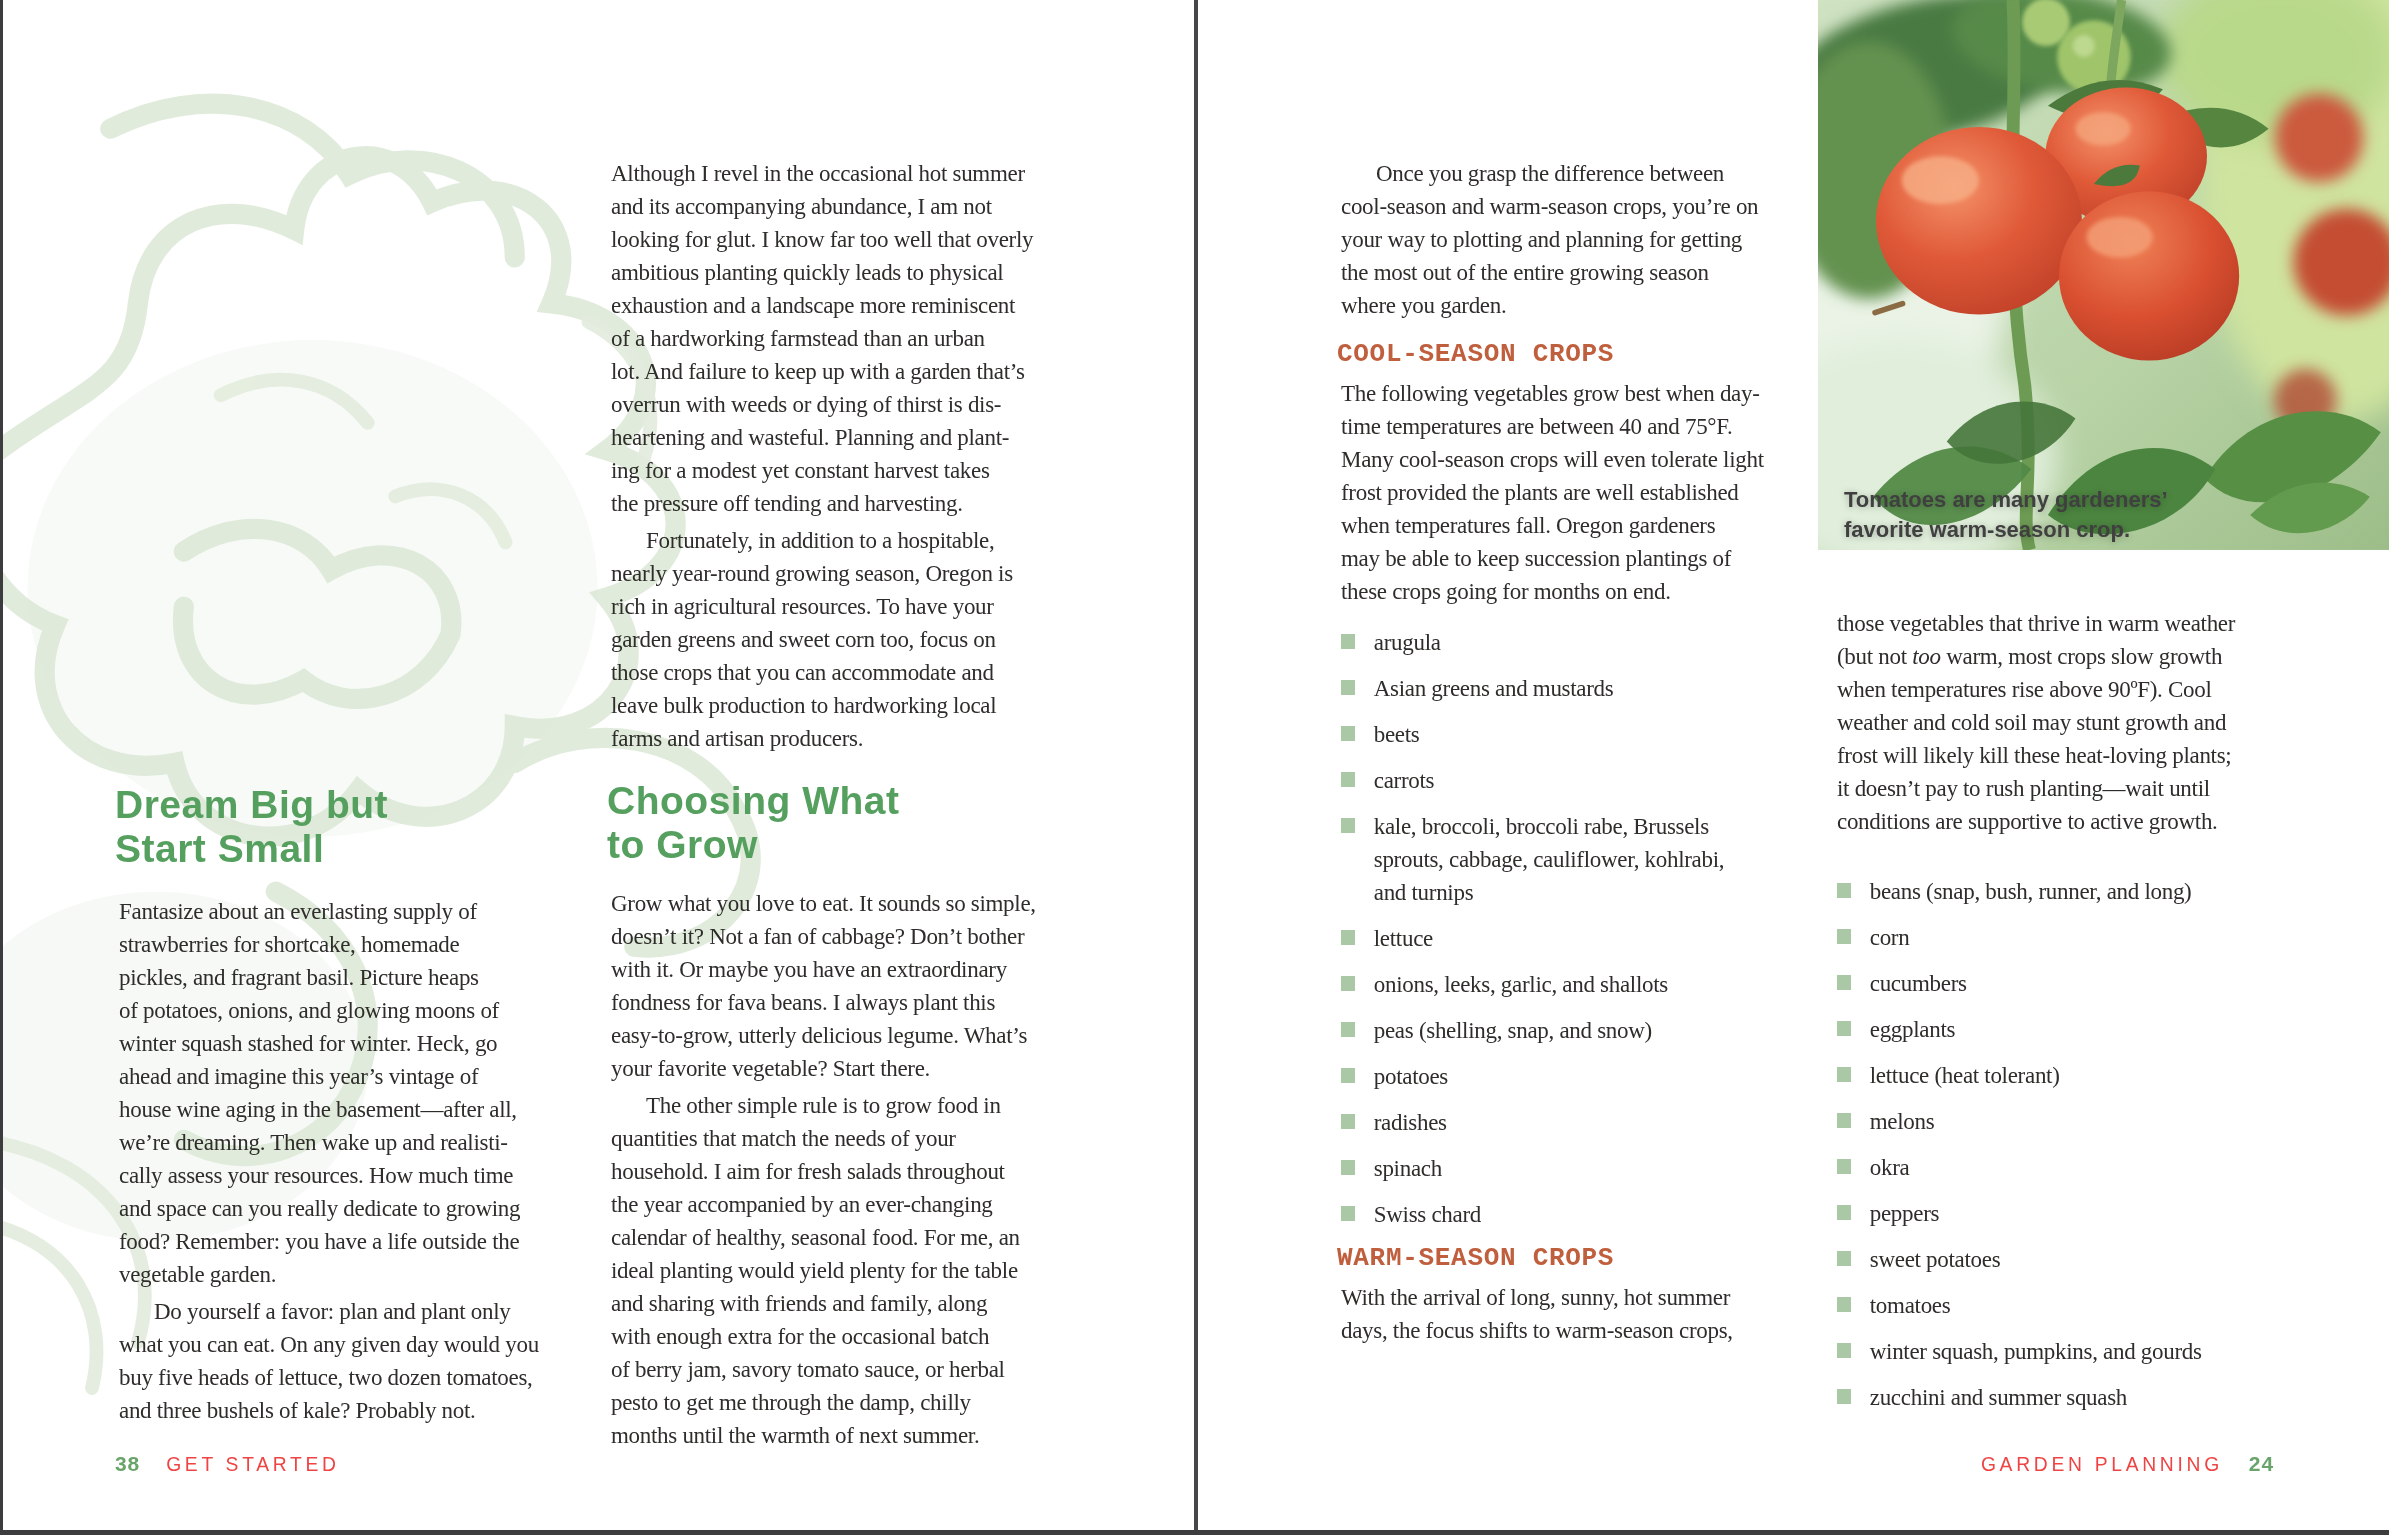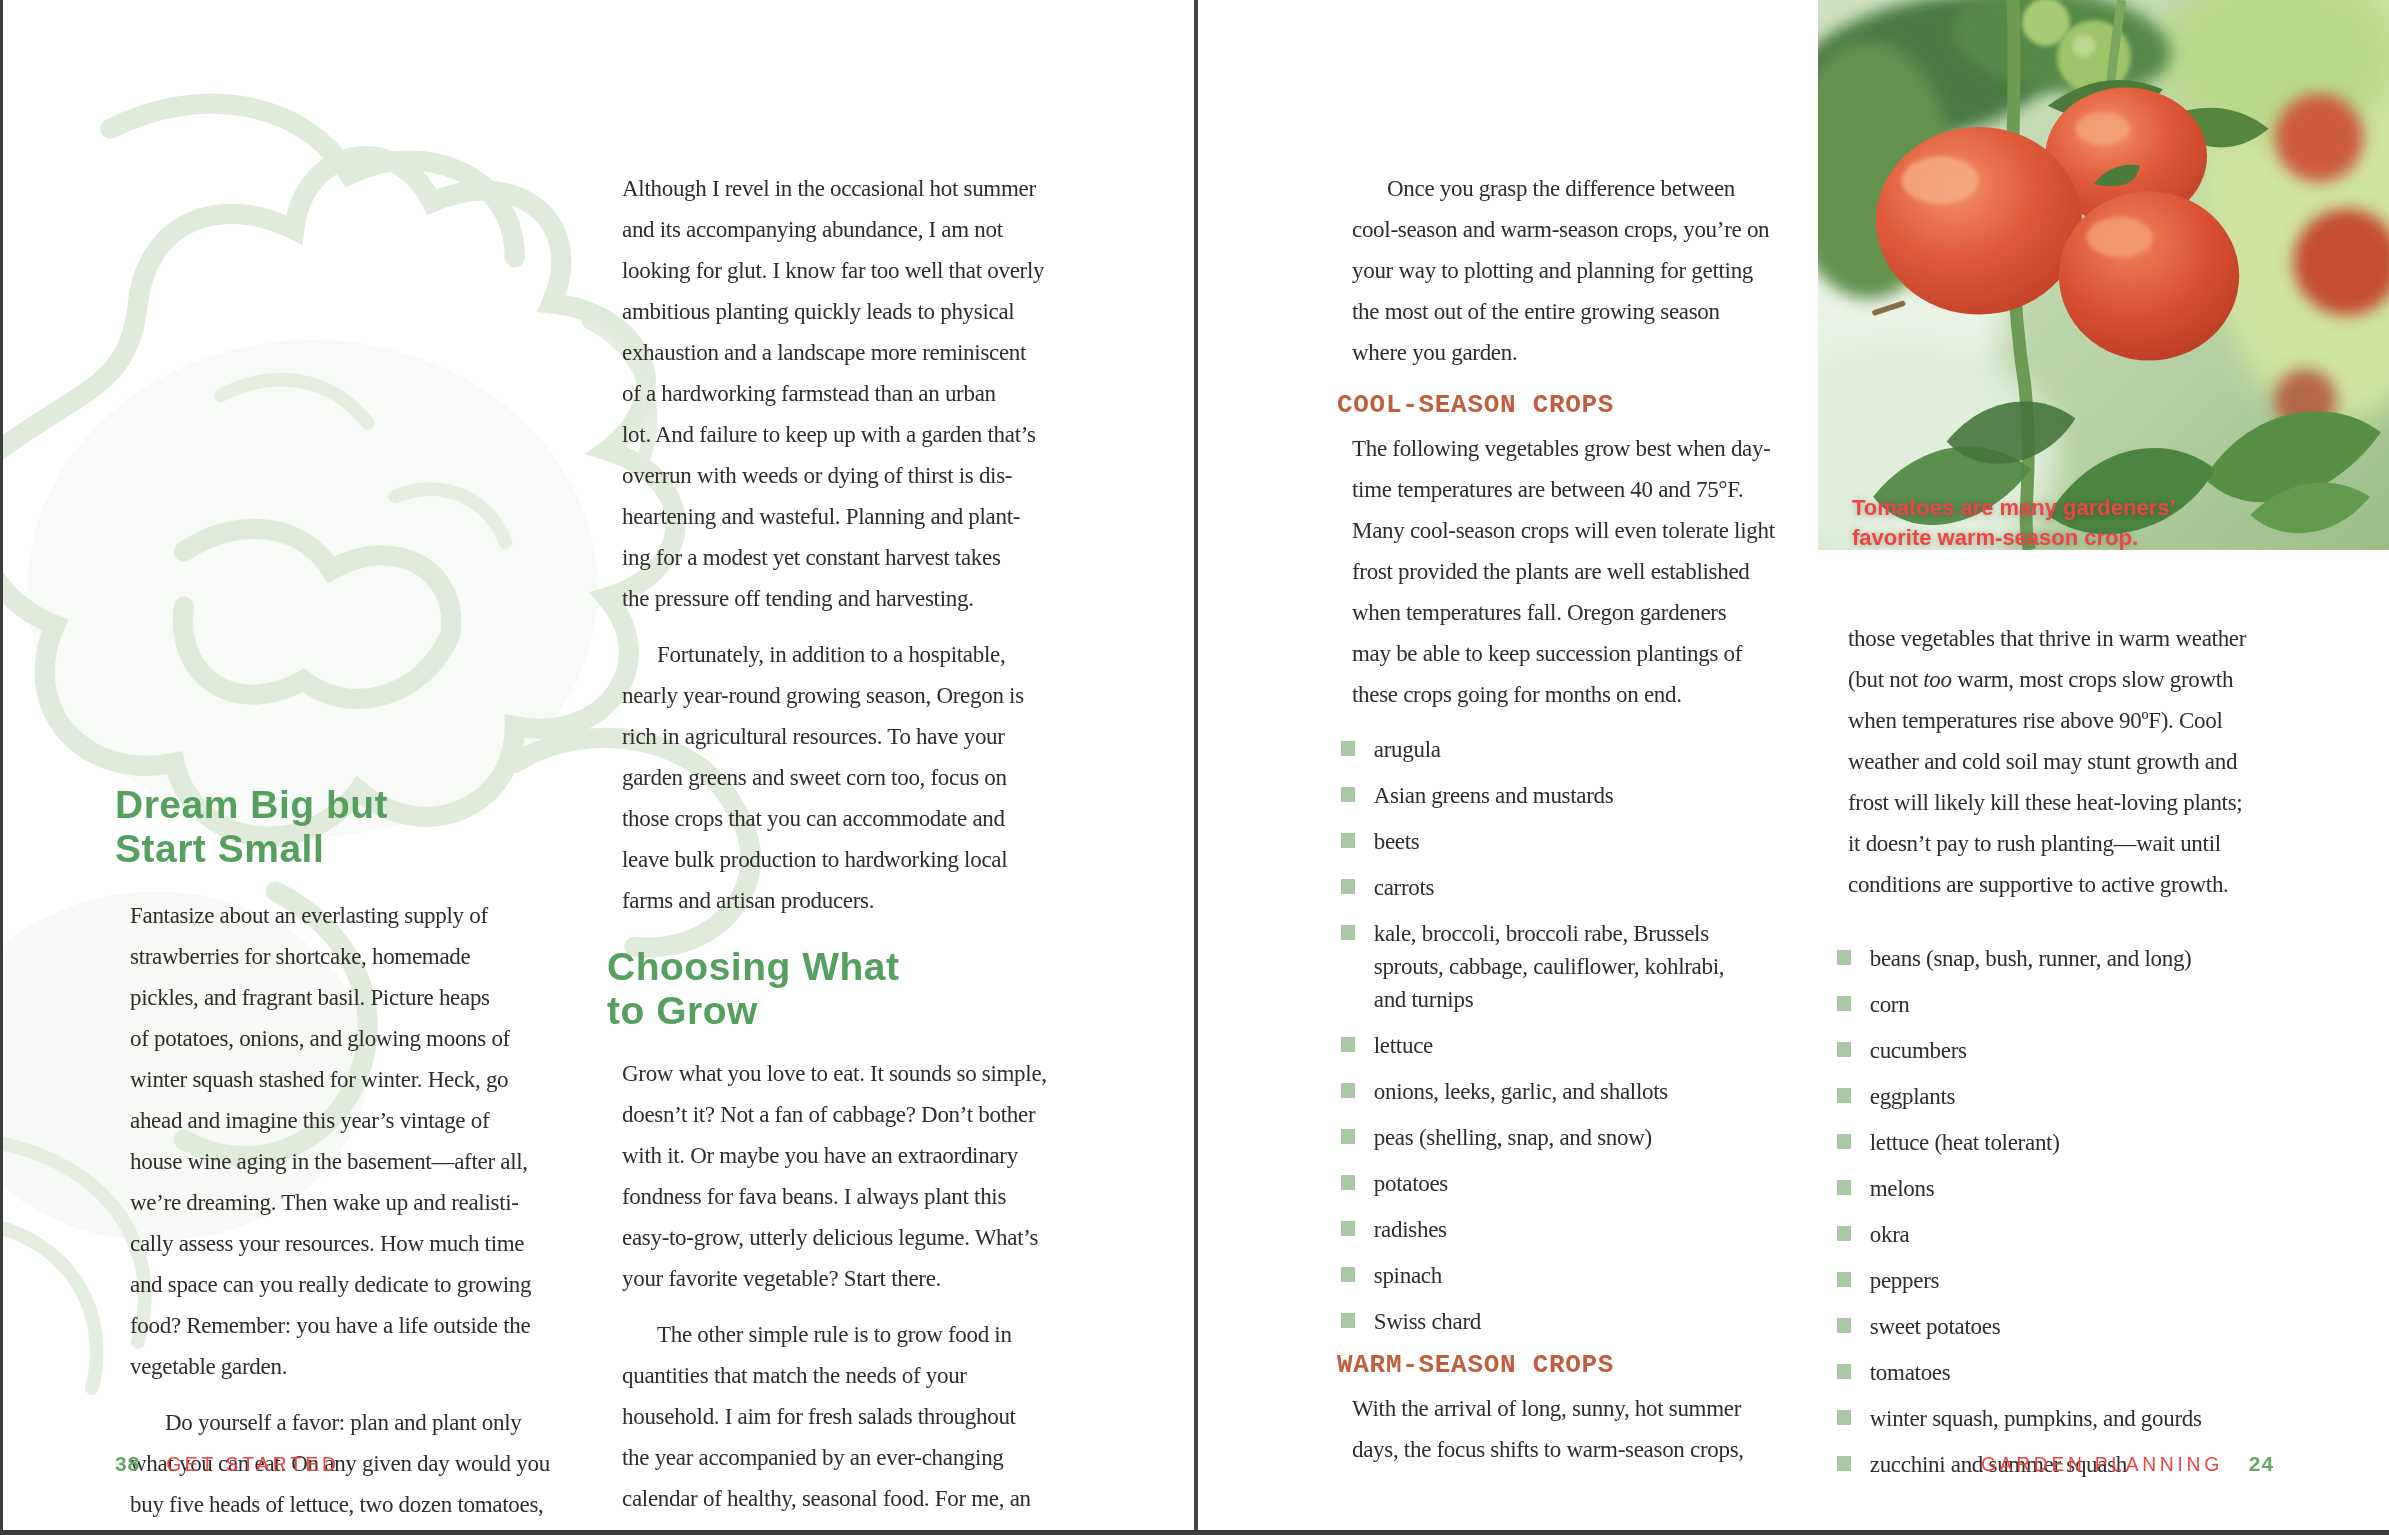--- a/index.html
+++ b/index.html
@@ -2,22 +2,22 @@
 <html style="font-size:14.7px"><head>
 <meta charset="utf-8">
 <style>
   html,body{margin:0;padding:0;}
   body{
     width:2389px;height:1536px;position:relative;background:#ffffff;
     font-family:"Liberation Serif", serif;color:#2e2d2a;overflow:hidden;
   }
   .abs{position:absolute;}
   .body-text{
-    font-size:23px;line-height:41px;letter-spacing:-0.3px;
-    white-space:pre-line;margin:15px;
+    font-size:23px;line-height:33px;letter-spacing:-0.3px;
+    white-space:pre-line;margin:4px;
   }
   .indent{text-indent:35px;}
   .green-heading{
     font-family:"Liberation Sans", sans-serif;font-weight:700;
     font-size:39px;line-height:44px;color:#56a05f;letter-spacing:0.5px;
     white-space:pre-line;margin:0;
   }
   .sub-heading{
     font-family:Liberation Mono, monospace;font-weight:700;
     font-size:26px;line-height:29px;color:#c05f3d;letter-spacing:0.7px;
@@ -36,22 +36,22 @@
     letter-spacing:3.7px;color:#ef4444;
   }
   .footer-num{
     font-family:"Liberation Sans", sans-serif;font-weight:700;
     font-size:21px;color:#69a46a;letter-spacing:0.9px;
   }
   .photo-wrap{left:1818px;top:0;width:572px;height:550px;overflow:hidden;}
   .photo-wrap svg{display:block;}
   .caption{
     font-family:"Liberation Sans", sans-serif;font-weight:700;
-    font-size:22px;line-height:30px;color:#ef4444;white-space:pre-line;
-    text-shadow:0 0.9px 7.4px rgba(0,0,0,0.28);margin:8px;
+    font-size:22px;line-height:30px;color:#404040;white-space:pre-line;
+    text-shadow:0 0.9px 7.4px rgba(0,0,0,0.28);margin:0;
   }
   .gutter{left:1194px;top:0;width:3.7px;height:1536px;background:#47474b;}
   .bottom-bar{left:0;top:1530px;width:2389px;height:5.5px;background:#3c3c3e;}
   .left-bar{left:0;top:0;width:2.8px;height:1536px;background:#3c3c3e;}
   .deco{left:0;top:0;pointer-events:none;}
   em.it{font-style:italic;}
 </style>
 </head>
 <body>
 

